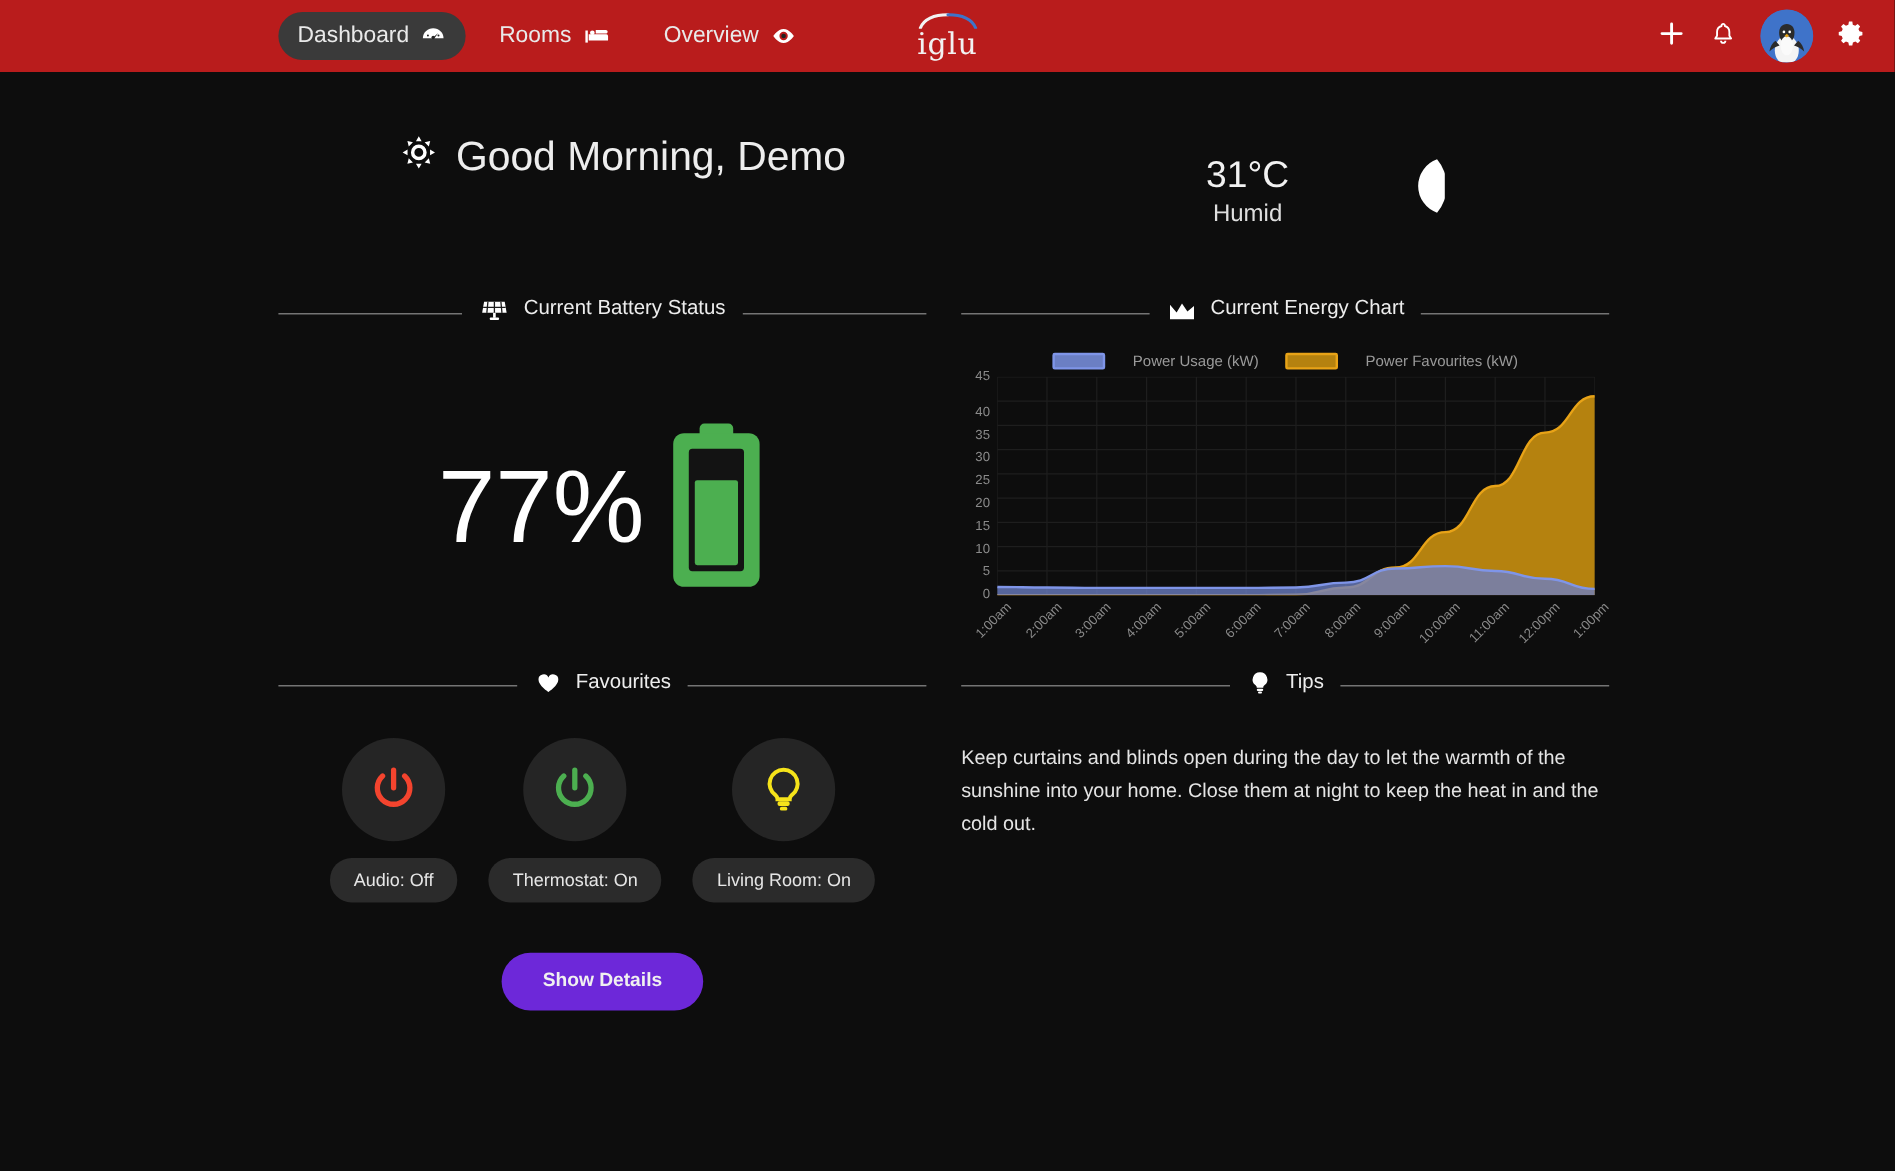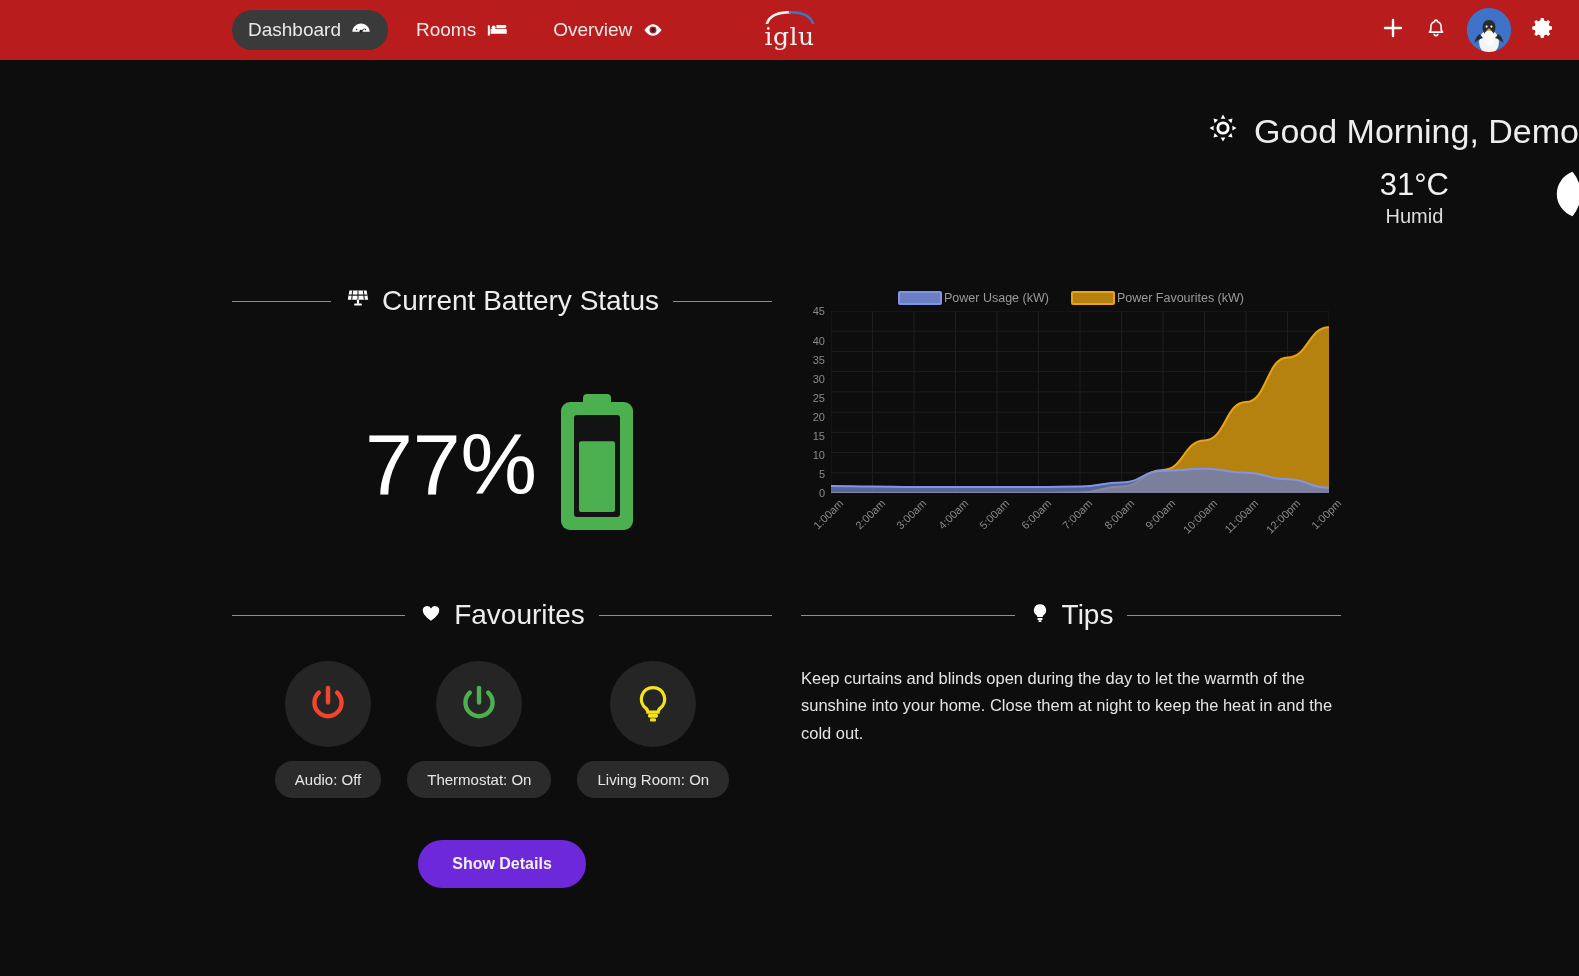--- a/index.html
+++ b/index.html
@@ -47,23 +47,22 @@
   }
   .avatar {
     width: 44px; height: 44px; border-radius: 50%;
     background: #3f73c9; overflow: hidden;
     display: flex; align-items: flex-end; justify-content: center;
     cursor: pointer;
   }
 
   
   .greetrow {
-    display: flex; align-items: flex-end;
+    display: flex; align-items: flex-start;
     padding: 52px 0 0 0;
-    flex-direction: column;
   }
   .greeting {
     display: flex; align-items: center; gap: 16px;
     margin-left: 334px;
     font-size: 34px; font-weight: 300; color: #ededed;
     white-space: nowrap;
   }
   .weather {
     display: flex; align-items: center; gap: 44px;
     margin-left: 300px;
@@ -80,39 +79,39 @@
     margin: 44px 0 0 232px;
   }
 
   .sec-head {
     display: flex; align-items: center; gap: 14px;
     margin-bottom: 12px;
   }
   .sec-line { flex: 1; height: 1px; background: #8e8e8e; }
   .sec-title {
     display: flex; align-items: flex-start; gap: 11px;
-    font-size: 28px; font-weight: 300; color: #ededed;
+    font-size: 17px; font-weight: 300; color: #ededed;
     white-space: nowrap;
   }
 
   
   .battery-body {
     height: 270px;
     display: flex; align-items: center; justify-content: center;
     gap: 18px;
   }
   .batt-pct { font-size: 86px; font-weight: 200; color: #fff; line-height: 1; }
 
   
   .chart-wrap { height: 270px; padding-top: 6px; }
   .legend {
     display: flex; justify-content: center; align-items: center;
     gap: 22px; margin-bottom: 6px;
   }
-  .leg-item { display: flex; gap: 2px; }
+  .leg-item { display: flex; gap: 23px; }
   .leg-sw { width: 44px; height: 14px; border-radius: 2px; }
   .leg-lab { font-size: 12.5px; color: #9a9a9a; }
 
   .plot-area { display: flex; }
   .yaxis {
     width: 30px; height: 182px;
     display: flex; flex-direction: column-reverse;
     justify-content: space-between; align-items: flex-end;
     padding-right: 6px;
   }
@@ -289,20 +288,32 @@
           <rect x="28" y="2" width="28" height="12" rx="4" fill="#4caf50"></rect>
           <rect x="6" y="10" width="72" height="128" rx="9" fill="#4caf50"></rect>
           <rect x="19" y="23" width="46" height="102" rx="3" fill="#131313"></rect>
           <rect id="batt-fill" x="24" y="49.16" width="36" height="70.84" rx="2" fill="#4caf50"></rect>
         </svg>
       </span>
     </div>
   </section>
 
   <section>
+    <div class="sec-head">
+      <span class="sec-line"></span>
+      <span class="sec-title">
+        <span>
+          <svg width="26" height="24" viewBox="0 0 24 24">
+            <path d="M2 19V7l5.5 6.5L12 6l4.5 6.5L22 8v11z" fill="#fff"></path>
+          </svg>
+        </span>
+        <span>Current Energy Chart</span>
+      </span>
+      <span class="sec-line"></span>
+    </div>
 
     <div class="chart-wrap">
       <div class="legend">
         <span class="leg-item">
           <span class="leg-sw" id="leg-sw-0" style="background: rgb(107, 127, 196); border: 2px solid rgb(127, 149, 232);"></span>
           <span class="leg-lab">Power Usage (kW)</span>
         </span>
         <span class="leg-item">
           <span class="leg-sw" id="leg-sw-1" style="background: rgb(181, 130, 15); border: 2px solid rgb(232, 163, 23);"></span>
           <span class="leg-lab">Power Favourites (kW)</span>

